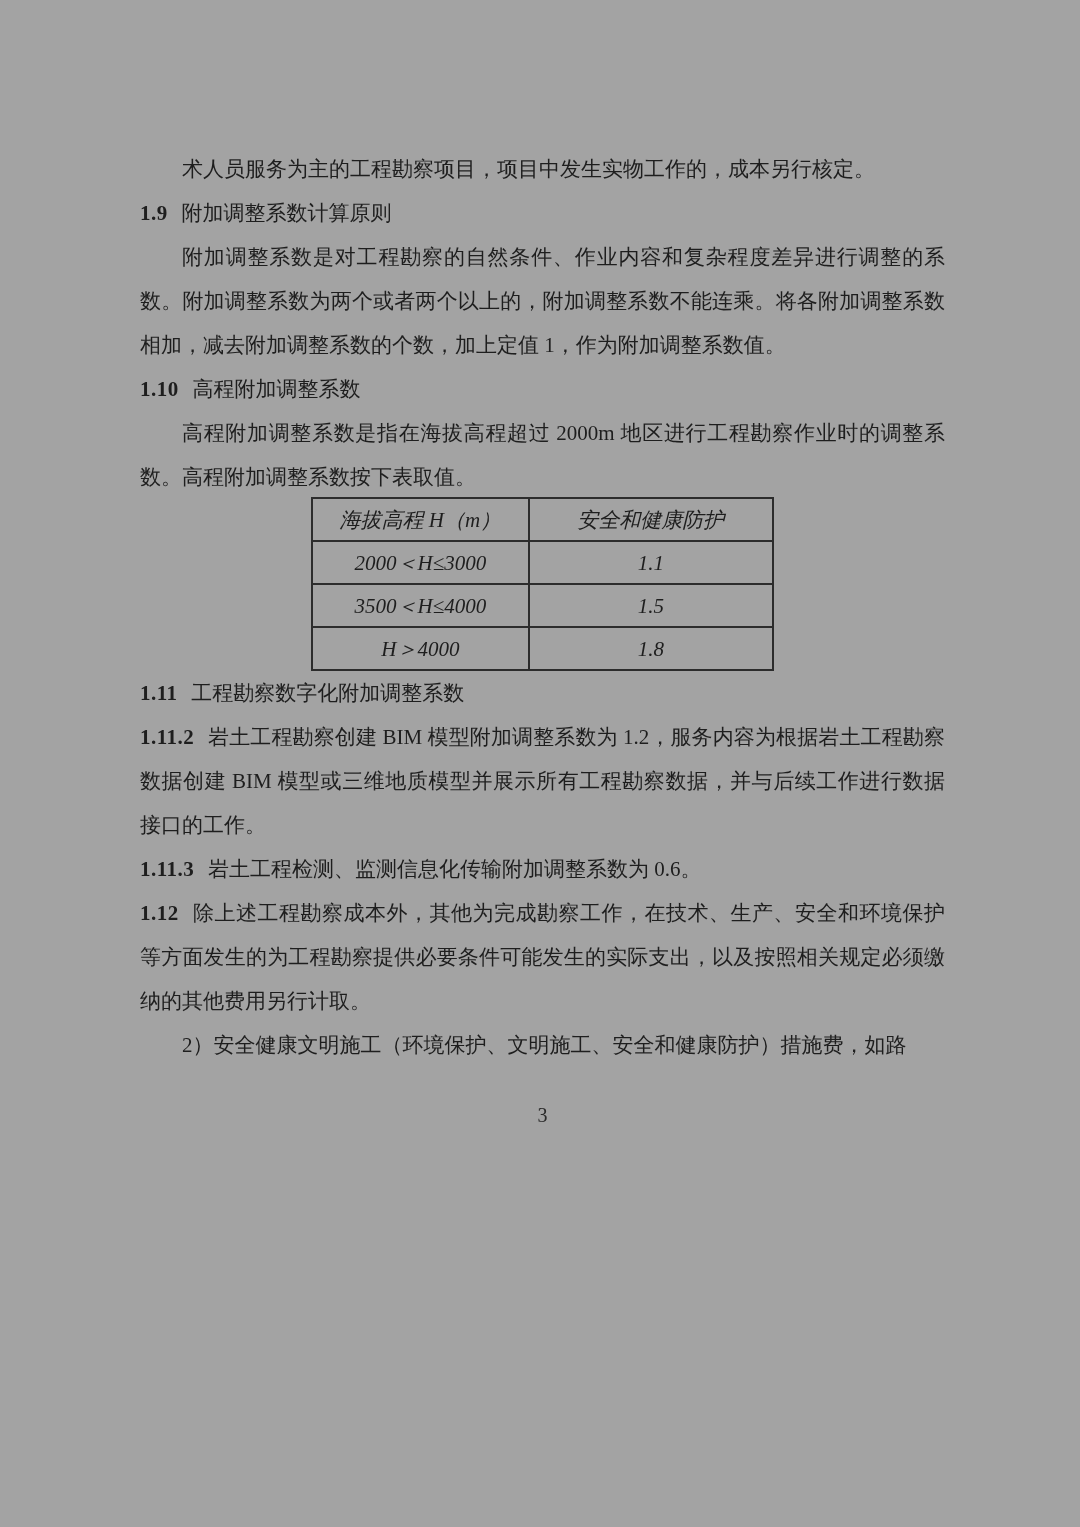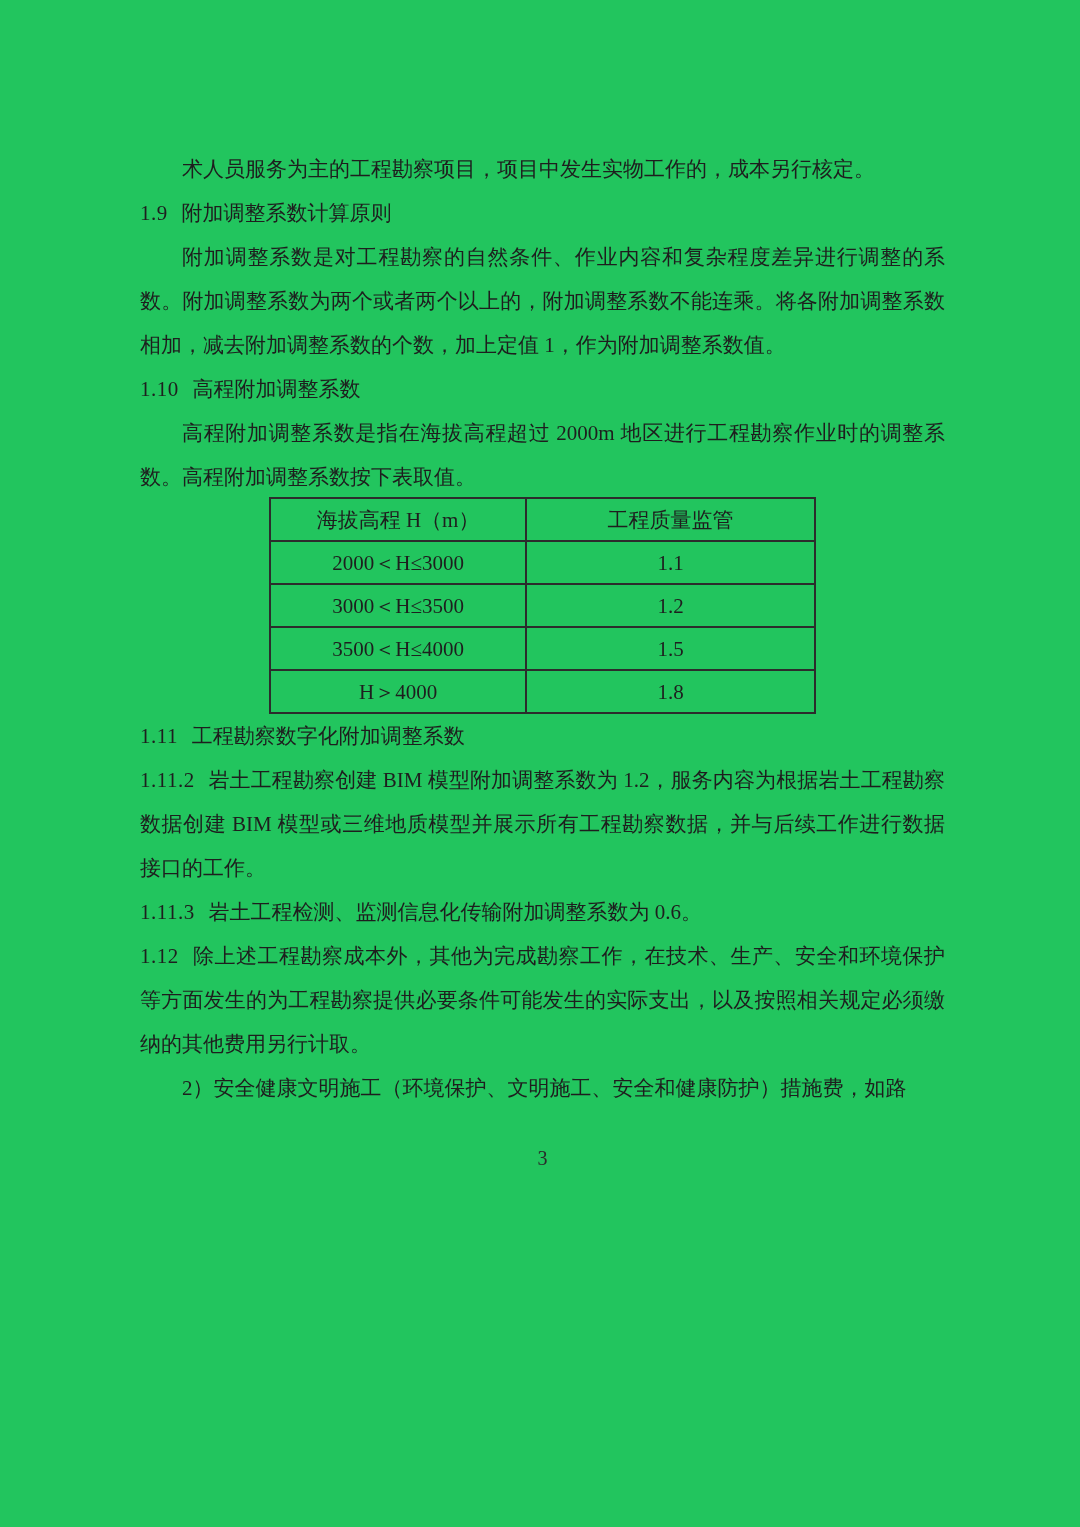--- a/index.html
+++ b/index.html
@@ -2,41 +2,42 @@
 <html><head>
 <meta charset="utf-8">
 <style>
   * { margin: 0; padding: 0; box-sizing: border-box; }
   html, body { background: #ffffff; }
   .page {
     position: relative;
     width: 1080px;
     height: 1527px;
     margin: 0 auto;
-    background: #22c55e;
+    background: #a3a3a3;
     font-family: "Liberation Serif", "DejaVu Serif", serif;
     font-size: 21px;
     line-height: 44px;
     color: #1e1e1e;
     padding: 147px 135px 16px 140px;
     overflow: hidden;
   }
   p { text-align: justify; }
   .indent { text-indent: 2em; }
   .sec-num {
-    font-weight: normal;
+    font-weight: bold;
     margin-right: 0.65em;
     letter-spacing: 0.5px;
     margin-top: 13px;
   }
   .tbl {
     border-collapse: collapse;
     margin: -2px auto 0 auto;
-    width: 547px;
+    width: 463px;
     table-layout: fixed;
+    font-style: italic;
   }
   .tbl th, .tbl td {
     border: 2px solid #2c2c2c;
     height: 43px;
     text-align: center;
     vertical-align: middle;
     font-weight: normal;
     line-height: 24px;
     padding: 0;
   }
@@ -66,31 +67,27 @@
   <p class="indent">高程附加调整系数是指在海拔高程超过 2000m 地区进行工程勘察作业时的调整系数。高程附加调整系数按下表取值。</p>
 
   <table class="tbl">
     <colgroup>
         <col class="c1">
         <col class="c2">
       </colgroup>
     <thead>
       <tr>
         <th>海拔高程 H（m）</th>
-        <th>工程质量监管</th>
+        <th>安全和健康防护</th>
       </tr>
     </thead>
     <tbody>
       <tr>
         <td>2000＜H≤3000</td>
         <td>1.1</td>
-      </tr>
-      <tr>
-        <td>3000＜H≤3500</td>
-        <td>1.2</td>
       </tr>
       <tr>
         <td>3500＜H≤4000</td>
         <td>1.5</td>
       </tr>
       <tr>
         <td>H＞4000</td>
         <td>1.8</td>
       </tr>
     </tbody>

